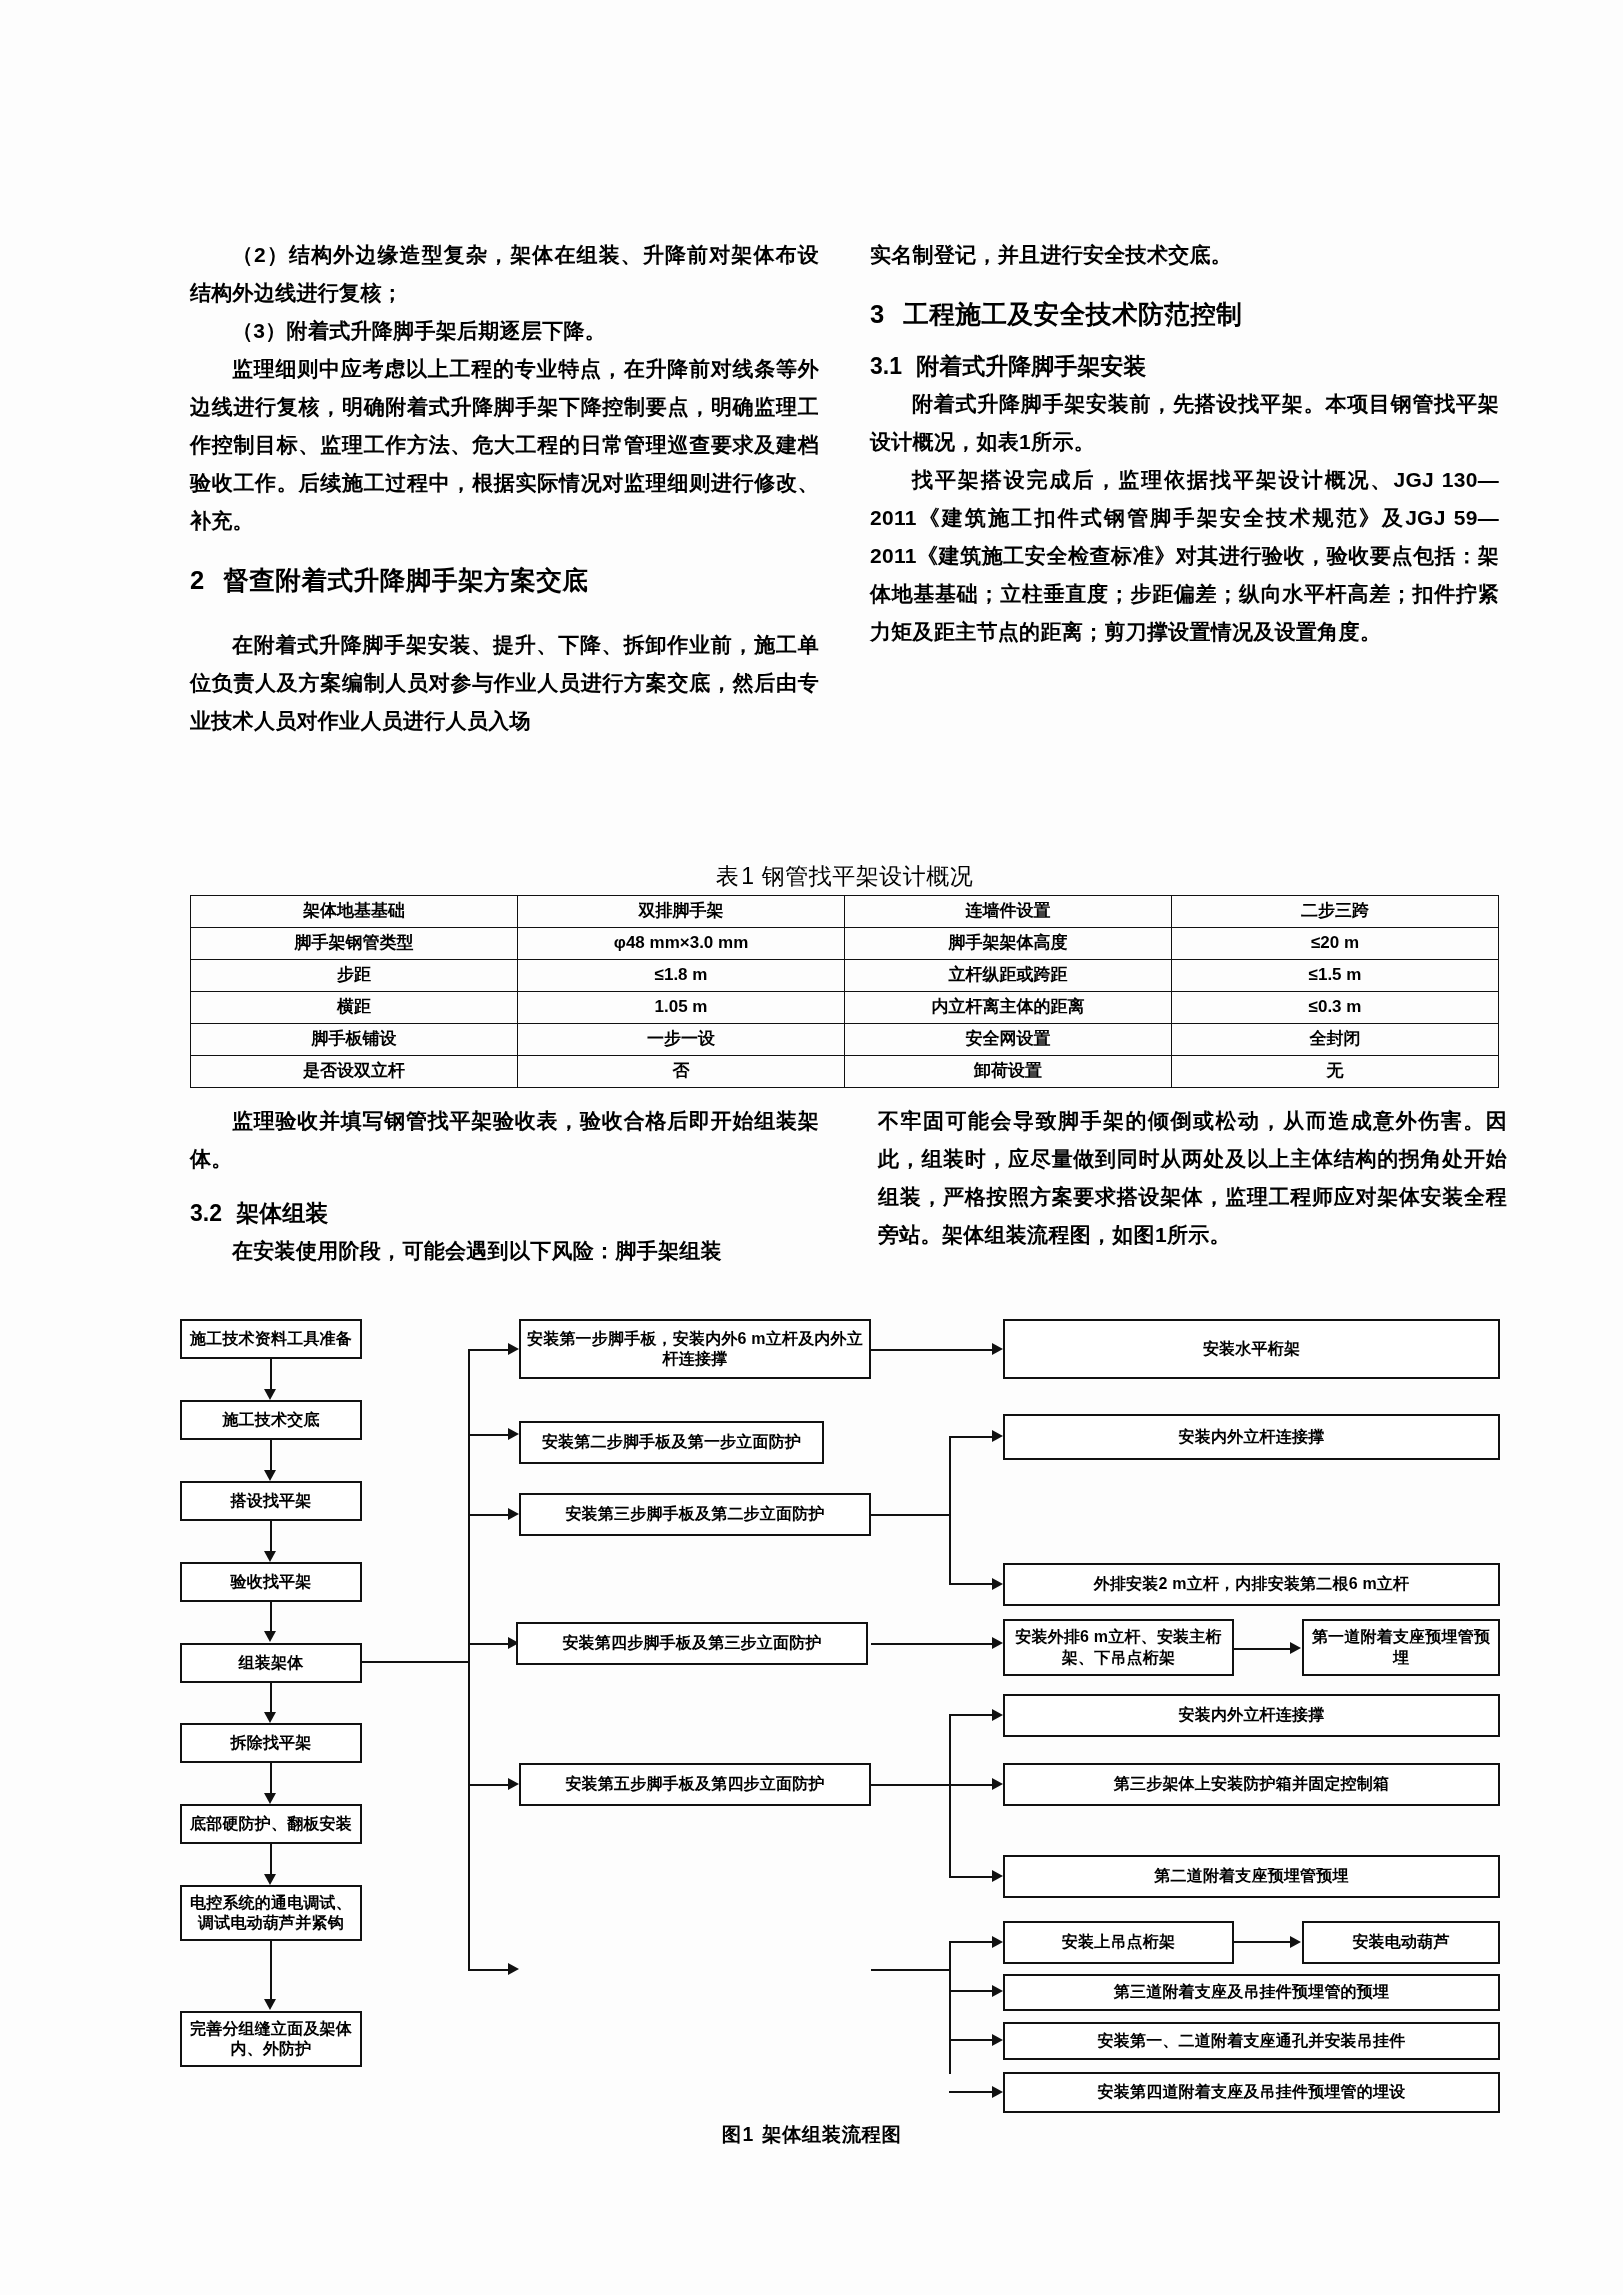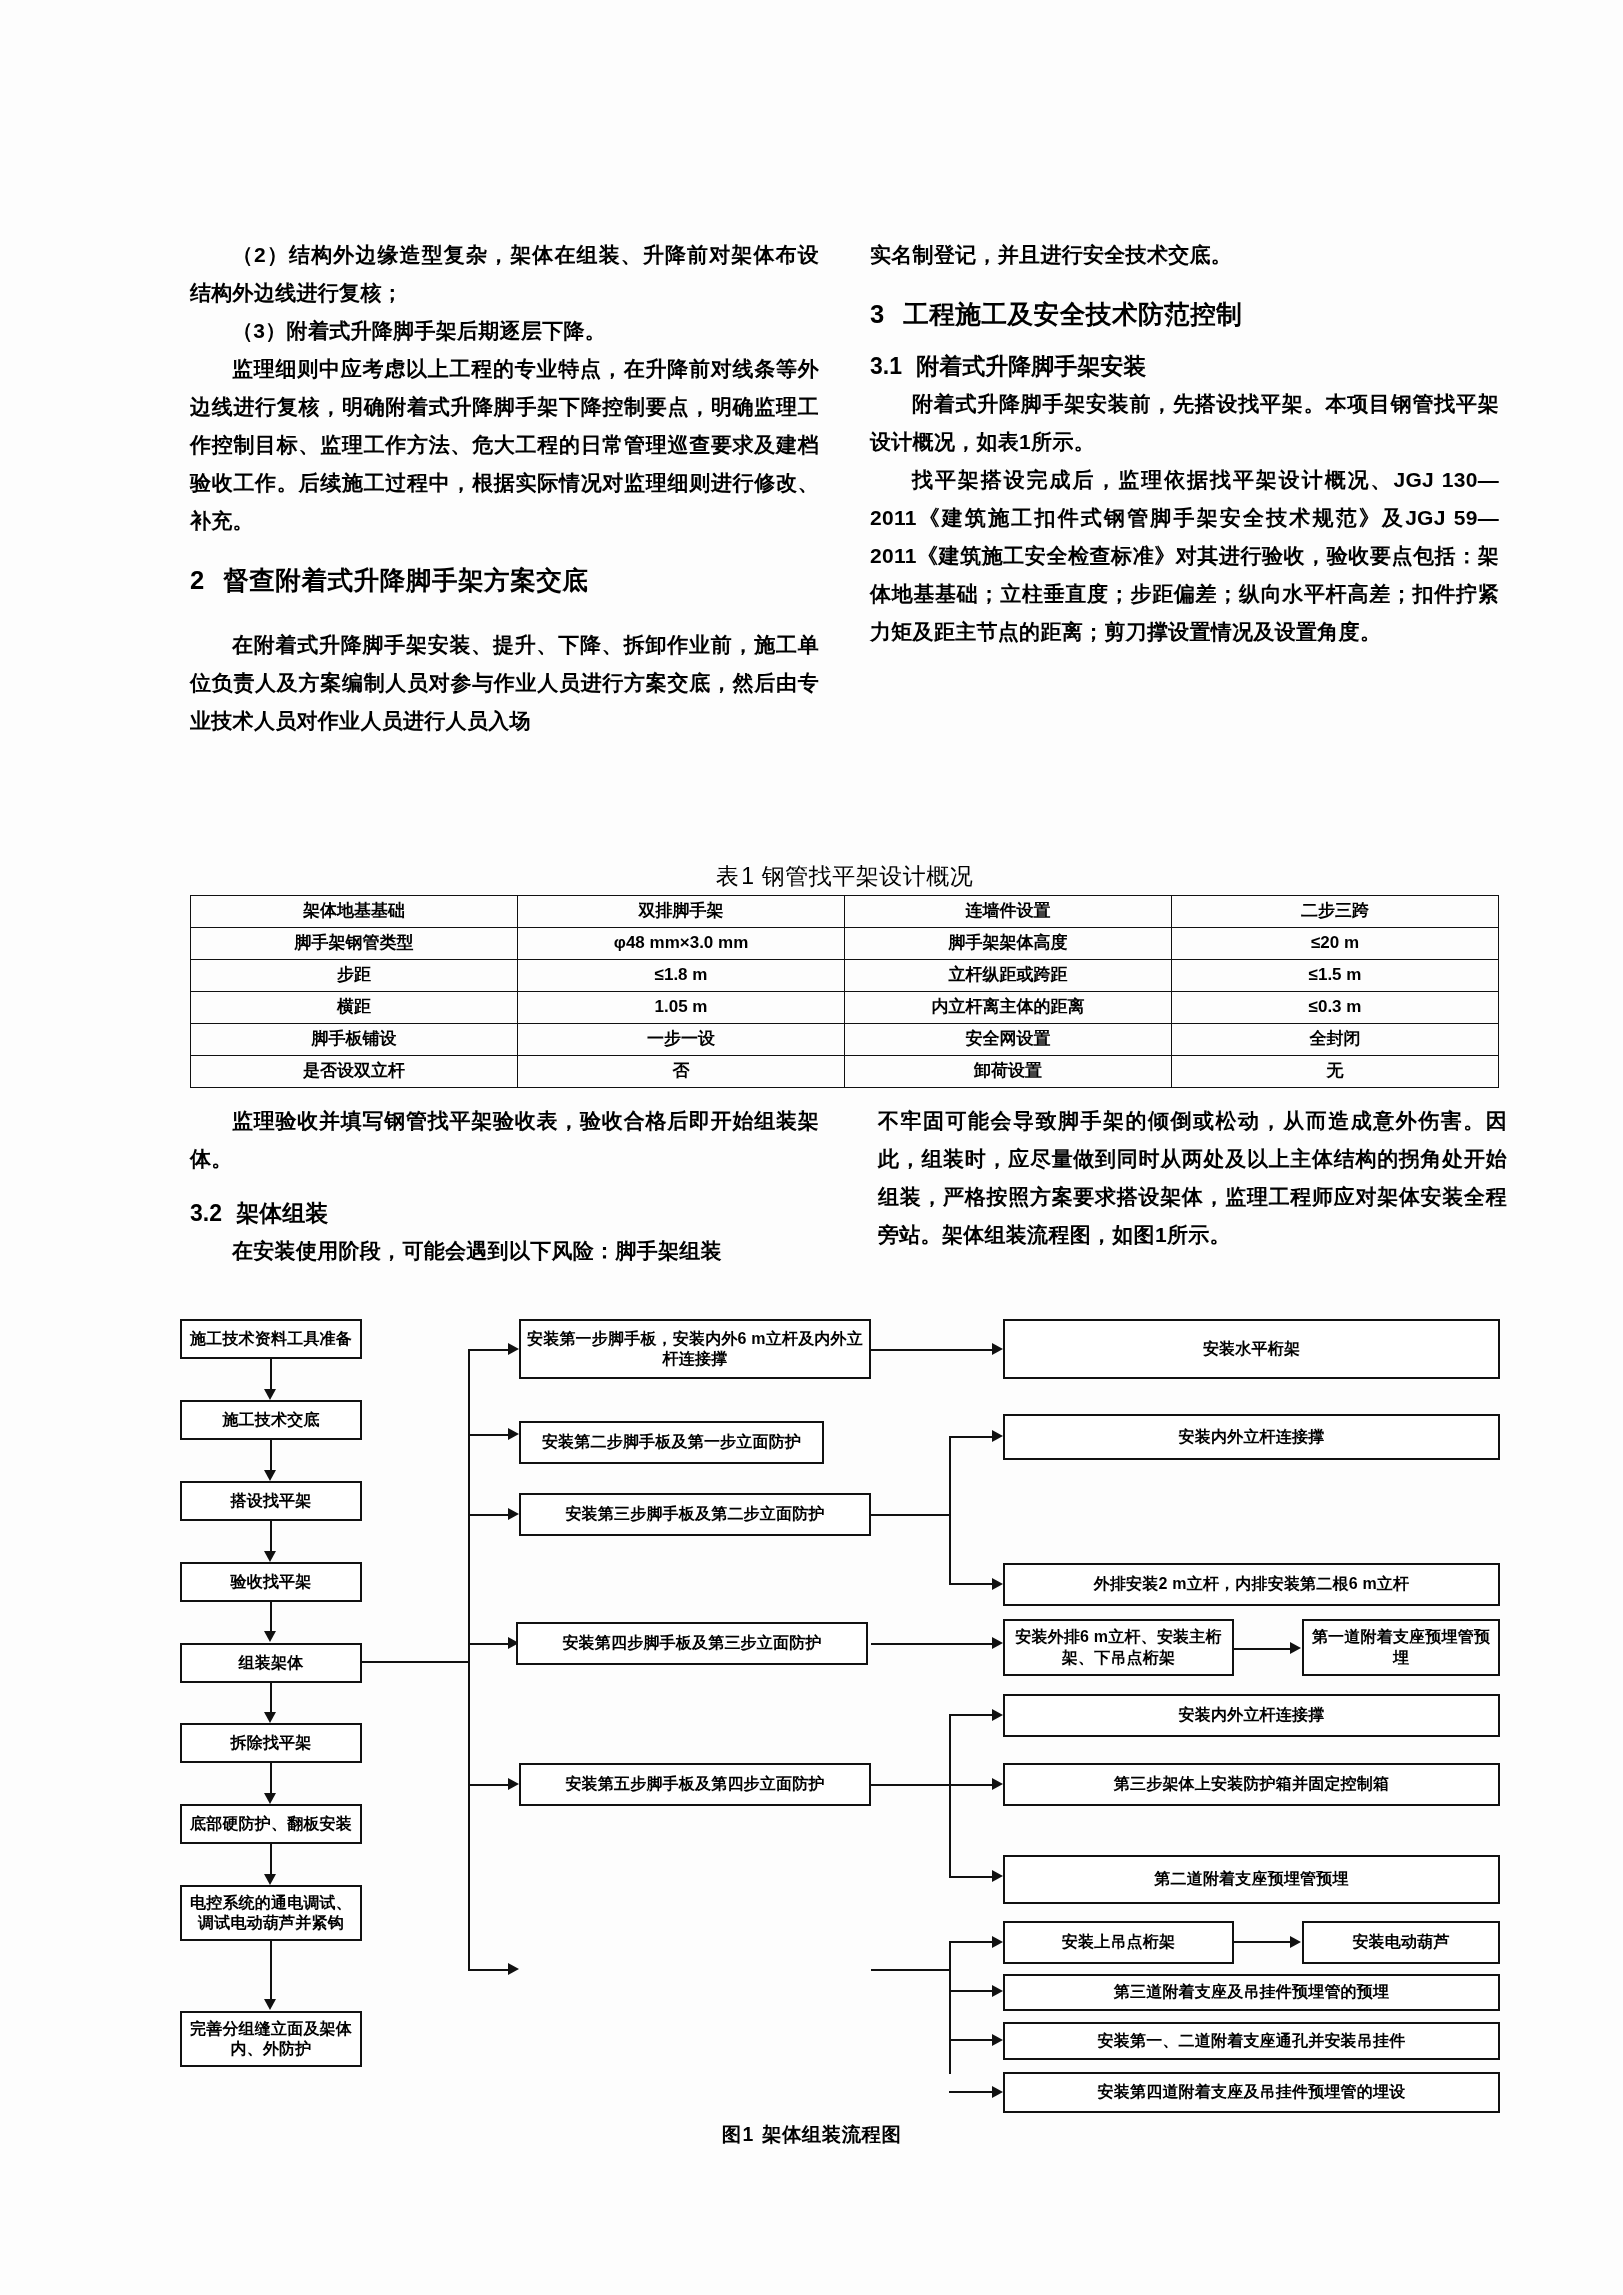--- a/index.html
+++ b/index.html
@@ -335,21 +335,21 @@
     <div class="fline" style="left:871px; top:485px; width:80px; height:2px;"></div>
     <div class="fline" style="left:949px; top:415px; width:2px; height:164px;"></div>
     <div class="fline" style="left:949px; top:415px; width:45px; height:2px;"></div>
     <div class="farrow right" style="left:992px; top:410px;"></div>
     <div class="fbox" style="left:1003px; top:395px; width:497px; height:43px;">安装内外立杆连接撑</div>
     <div class="fline" style="left:949px; top:485px; width:45px; height:2px;"></div>
     <div class="farrow right" style="left:992px; top:479px;"></div>
     <div class="fbox" style="left:1003px; top:464px; width:497px; height:43px;">第三步架体上安装防护箱并固定控制箱</div>
     <div class="fline" style="left:949px; top:577px; width:45px; height:2px;"></div>
     <div class="farrow right" style="left:992px; top:571px;"></div>
-    <div class="fbox" style="left:1003px; top:556px; width:497px; height:49px;">第二道附着支座预埋管预埋</div>
+    <div class="fbox" style="left:1003px; top:556px; width:497px; height:43px;">第二道附着支座预埋管预埋</div>
 
     <div class="fline" style="left:871px; top:670px; width:80px; height:2px;"></div>
     <div class="fline" style="left:949px; top:642px; width:2px; height:133px;"></div>
     <div class="fline" style="left:949px; top:642px; width:45px; height:2px;"></div>
     <div class="farrow right" style="left:992px; top:637px;"></div>
     <div class="fbox" style="left:1003px; top:622px; width:231px; height:43px;">安装上吊点桁架</div>
     <div class="fline" style="left:1234px; top:642px; width:58px; height:2px;"></div>
     <div class="farrow right" style="left:1290px; top:637px;"></div>
     <div class="fbox" style="left:1302px; top:622px; width:198px; height:43px;">安装电动葫芦</div>
 

